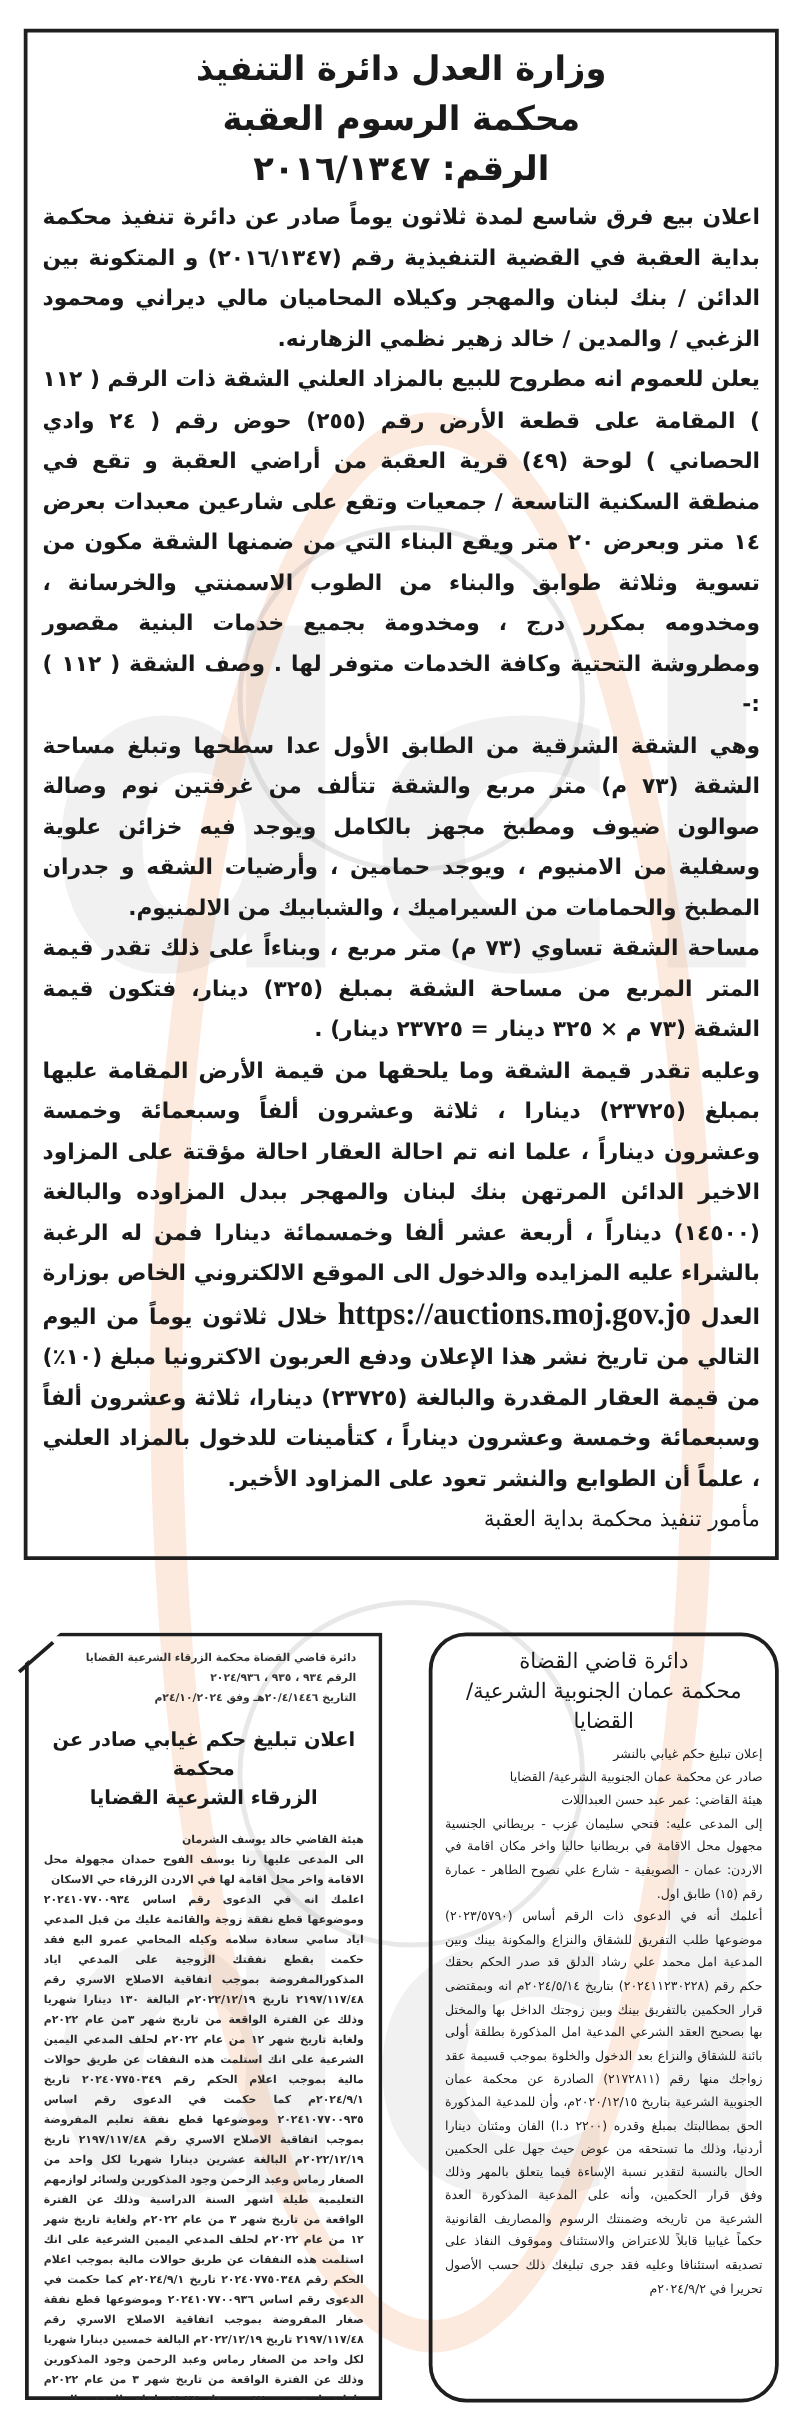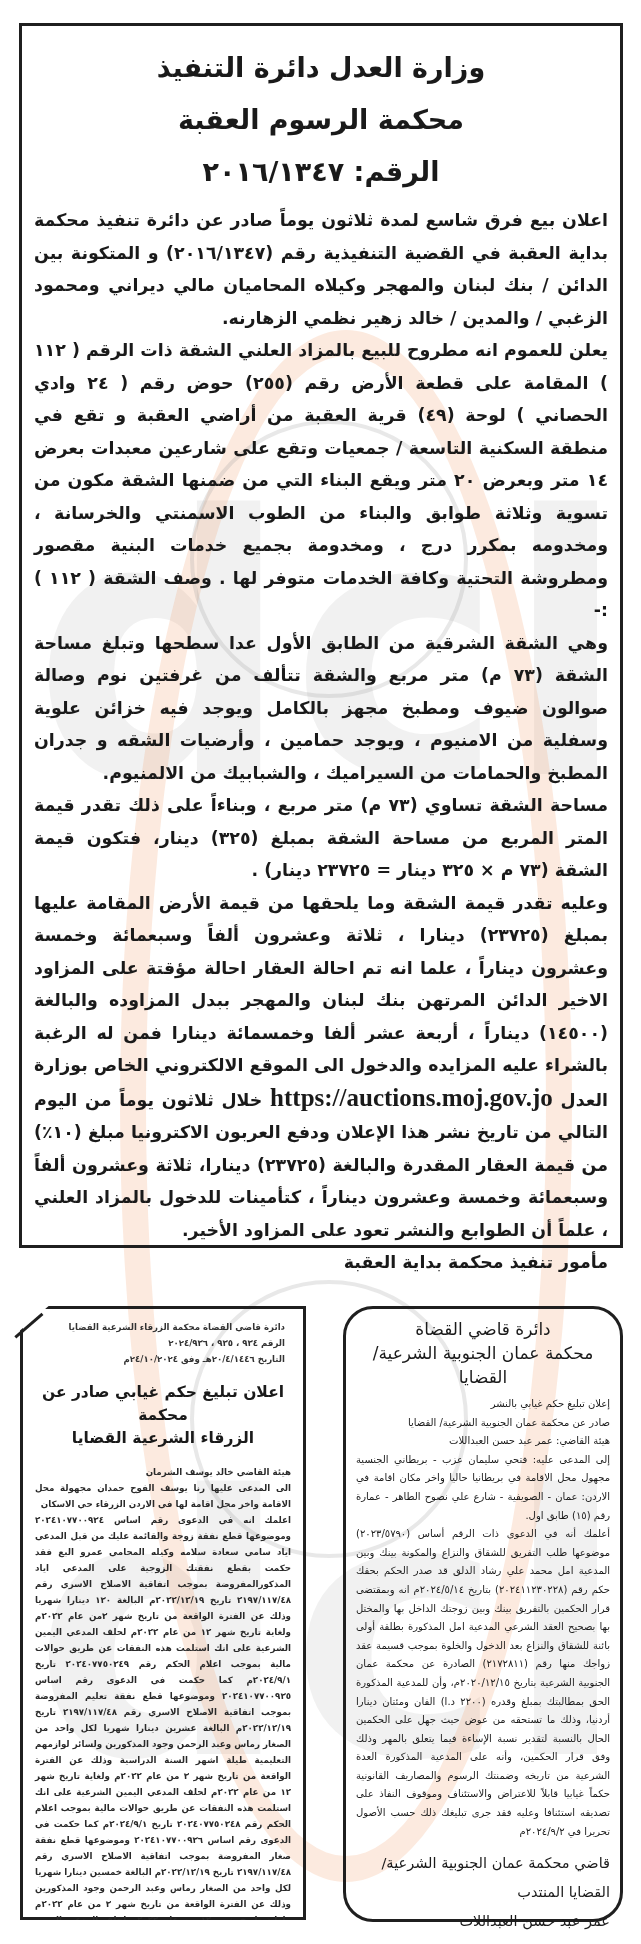--- a/index.html
+++ b/index.html
@@ -39,30 +39,30 @@
   .box {
     position: absolute; z-index: 1;
     border: 3px solid #1f1f1f;
     direction: rtl;
     box-sizing: border-box;
   }
   
   .main-box { left: 19px; top: 23px; width: 604px; height: 1225px; padding: 10px 12px; }
   .main-title {
     text-align: center; font-weight: bold; font-size: 27px; line-height: 40px;
-    margin: 12px;
+    margin: 0;
   }
   .main-body {
     font-weight: bold; font-size: 17.4px; line-height: 32.5px;
     text-align: justify; text-align-last: right;
     margin: 2px 0 0 0;
   }
   .main-body p { margin: 0; }
   .url { font-family: "Liberation Serif", serif; font-weight: bold; font-size: 25px; direction: ltr; unicode-bidi: embed; }
-  .sig { font-weight: bold; font-size: 17.4px; line-height: 32px; margin: 0; }
+  .sig { font-weight: normal; font-size: 17.4px; line-height: 32px; margin: 0; }
 
   
   .right-box { left: 343px; top: 1306px; width: 280px; height: 616px; padding: 8px 10px; border-width: 3px; border-radius: 30px; }
   .right-title { text-align: center; font-size: 17px; line-height: 24px; margin: 0; font-weight: normal; }
   .right-body { font-size: 10px; line-height: 18.6px; text-align: justify; margin: 6px 0 0 0; }
   .right-body p { margin: 0; }
   .right-sign { font-size: 14.5px; line-height: 29px; margin-top: 8px; }
 
   
   .left-box {
@@ -110,25 +110,20 @@
   <h2 class="right-title">دائرة قاضي القضاة</h2>
   <h2 class="right-title">محكمة عمان الجنوبية الشرعية/</h2>
   <h2 class="right-title">القضايا</h2>
   <div class="right-body">
     <p>إعلان تبليغ حكم غيابي بالنشر</p>
     <p>صادر عن محكمة عمان الجنوبية الشرعية/ القضايا</p>
     <p>هيئة القاضي: عمر عبد حسن العبداللات</p>
     <p>إلى المدعى عليه: فتحي سليمان عزب - بريطاني الجنسية مجهول محل الاقامة في بريطانيا حاليا واخر مكان اقامة في الاردن: عمان - الصويفية - شارع علي نصوح الطاهر - عمارة رقم (١٥) طابق اول.</p>
     <p>أعلمك أنه في الدعوى ذات الرقم أساس (٢٠٢٣/٥٧٩٠) موضوعها طلب التفريق للشقاق والنزاع والمكونة بينك وبين المدعية امل محمد علي رشاد الدلق قد صدر الحكم بحقك حكم رقم (٢٠٢٤١١٢٣٠٢٢٨) بتاريخ ٢٠٢٤/٥/١٤م انه وبمقتضى قرار الحكمين بالتفريق بينك وبين زوجتك الداخل بها والمختل بها بصحيح العقد الشرعي المدعية امل المذكورة بطلقة أولى بائنة للشقاق والنزاع بعد الدخول والخلوة بموجب قسيمة عقد زواجك منها رقم (٢١٧٢٨١١) الصادرة عن محكمة عمان الجنوبية الشرعية بتاريخ ٢٠٢٠/١٢/١٥م، وأن للمدعية المذكورة الحق بمطالبتك بمبلغ وقدره (٢٢٠٠ د.ا) الفان ومئتان دينارا أردنيا، وذلك ما تستحقه من عوض حيث جهل على الحكمين الحال بالنسبة لتقدير نسبة الإساءة فيما يتعلق بالمهر وذلك وفق قرار الحكمين، وأنه على المدعية المذكورة العدة الشرعية من تاريخه وضمنتك الرسوم والمصاريف القانونية حكماً غيابيا قابلاً للاعتراض والاستئناف وموقوف النفاذ على تصديقه استئنافا وعليه فقد جرى تبليغك ذلك حسب الأصول تحريرا في ٢٠٢٤/٩/٢م</p>
   </div>
-  <div class="right-sign">
-    <div>قاضي محكمة عمان الجنوبية الشرعية/</div>
-    <div>القضايا المنتدب</div>
-    <div>عمر عبد حسن العبداللات</div>
-  </div>
 </div>
 
 <div class="box left-box">
   <p class="left-meta">دائرة قاضي القضاة محكمة الزرقاء الشرعية القضايا</p>
   <p class="left-meta">الرقم ٩٣٤ ، ٩٣٥ ، ٢٠٢٤/٩٣٦</p>
   <p class="left-meta">التاريخ ٢٠/٤/١٤٤٦هـ وفق ٢٤/١٠/٢٠٢٤م</p>
   <h2 class="left-title">
     <span>اعلان تبليغ حكم غيابي صادر عن محكمة</span><br>
     <span>الزرقاء الشرعية القضايا</span>
   </h2>

